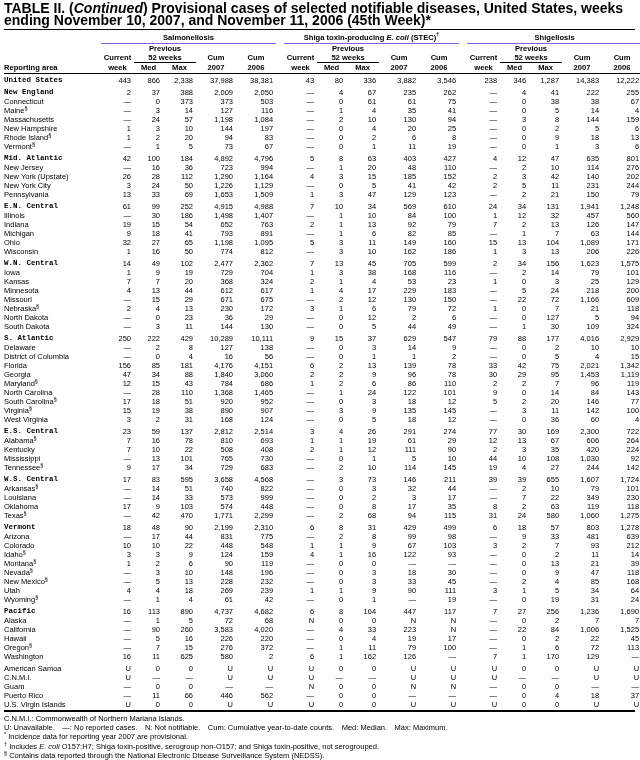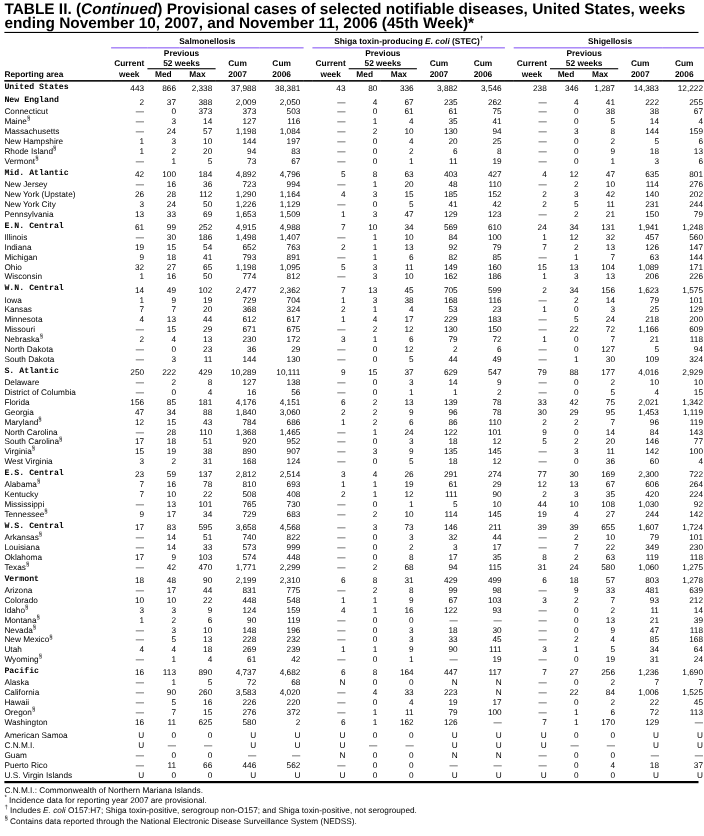--- a/index.html
+++ b/index.html
@@ -1459,17 +1459,18 @@
           <td class="num">U</td>
           <td class="num">U</td>
         </tr>
       </tbody>
   </table>
 
   <div class="rule-bot"></div>
 
   <div class="fnotes" id="fnotes">
       <div><span>C.N.M.I.: Commonwealth of Northern Mariana Islands.</span></div>
+      <div><span>U: Unavailable. —: No reported cases. N: Not notifiable. Cum: Cumulative year-to-date counts. Med: Median. Max: Maximum.</span></div>
       <div><sup>*</sup> <span>Incidence data for reporting year 2007 are provisional.</span></div>
       <div><sup>†</sup> <span>Includes </span><span class="it">E. coli</span><span> O157:H7; Shiga toxin-positive, serogroup non-O157; and Shiga toxin-positive, not serogrouped.</span></div>
       <div><sup>§</sup> <span>Contains data reported through the National Electronic Disease Surveillance System (NEDSS).</span></div>
     </div>
 </div>
 
 </body></html>

